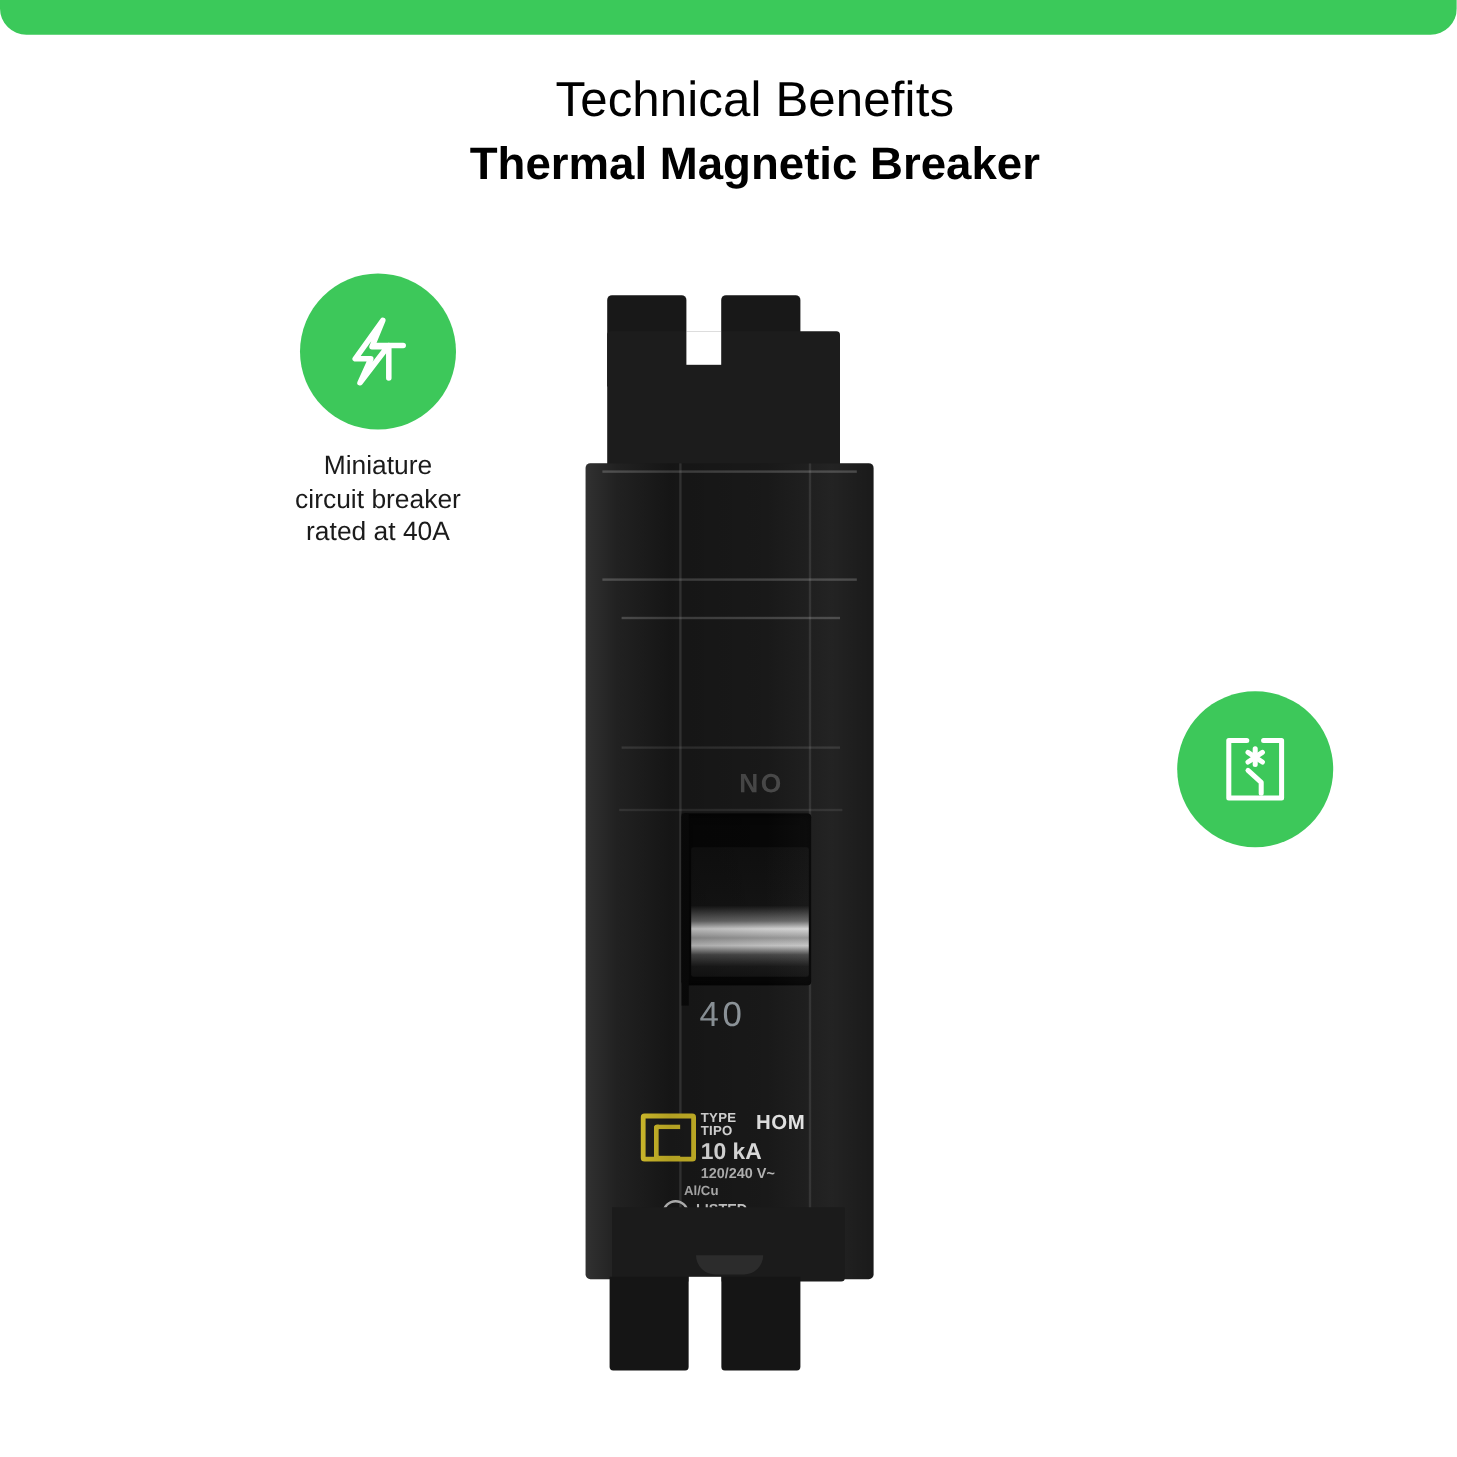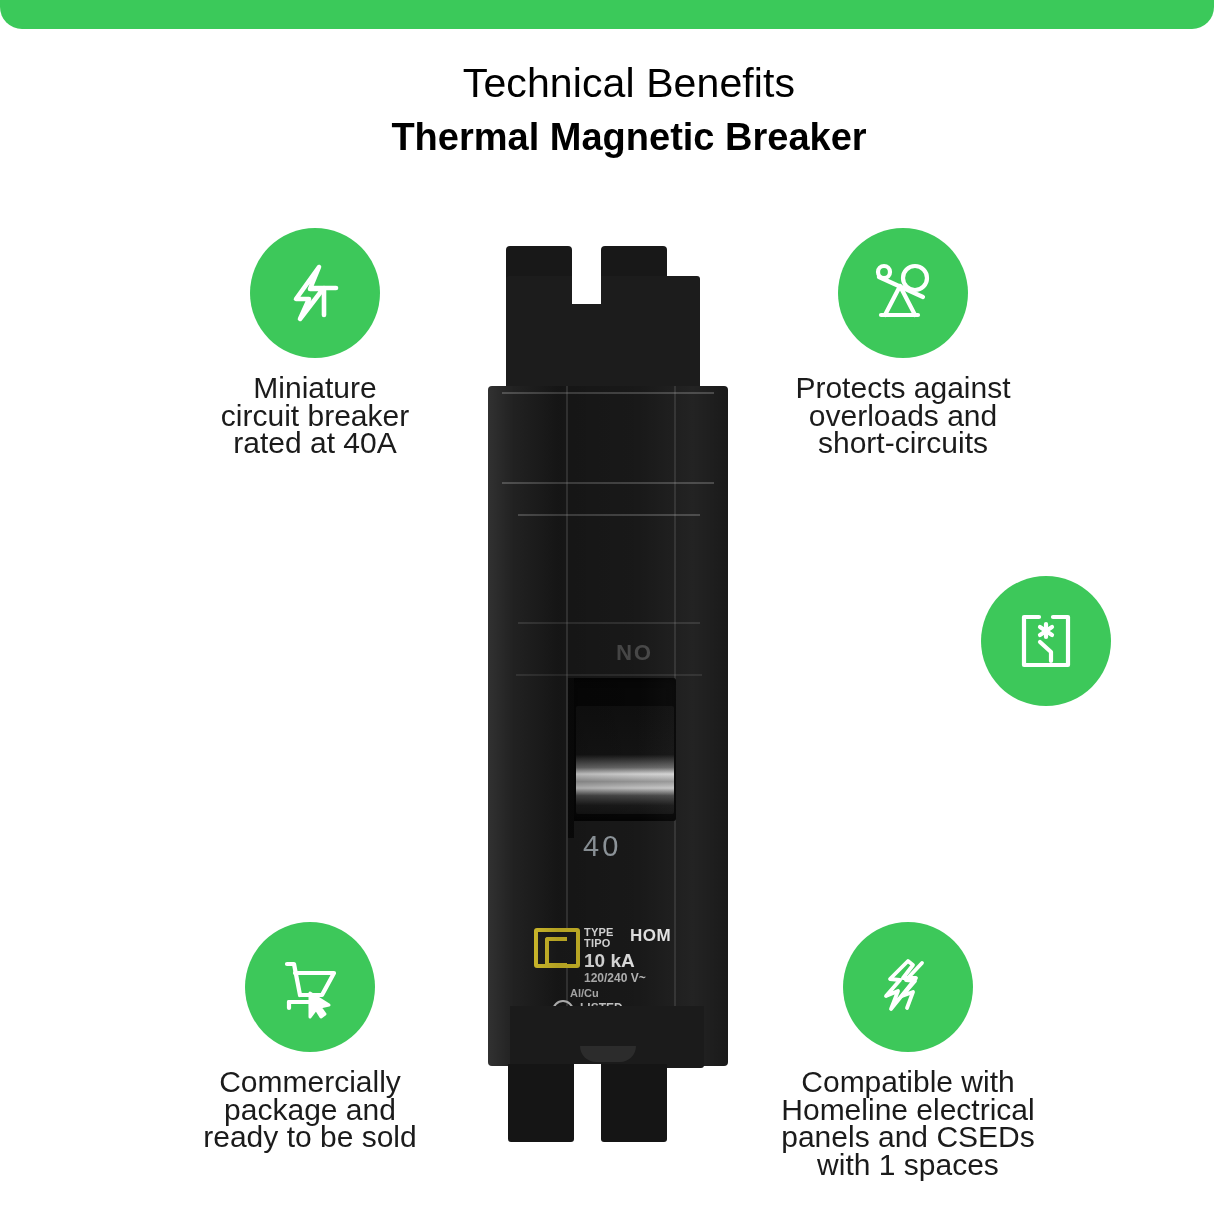--- a/index.html
+++ b/index.html
@@ -67,21 +67,21 @@
     border-radius: 50%;
     background: #3DC85A;
     margin: 0 auto;
     display: flex;
     align-items: center;
     justify-content: center;
   }
   .badge svg { display: block; }
   .feature-caption {
     margin-top: 16px;
-    font-size: 30px;
+    font-size: 22px;
     line-height: 27.5px;
     color: #1b1b1b;
     font-weight: 400;
     white-space: pre-line;
   }
 
   
   .f-tl { left: 180px;  top: 228px; }
   .f-tr { left: 768px;  top: 228px; }
   .f-ml { left: 48px;   top: 576px; }
@@ -321,85 +321,37 @@
           <path d="M33 31 H57"></path>
           <path d="M45 31 V58"></path>
         </svg>
       </span>
     </div>
     <div class="feature-caption">Miniature
 circuit breaker
 rated at 40A</div>
   </div>
 
-  <div class="feature f-tr">
-    <div class="badge">
-      <span>
-        <svg width="72" height="72" viewBox="0 0 72 72" fill="none" stroke="#ffffff" stroke-width="4.2" stroke-linecap="round" stroke-linejoin="round">
-          <circle cx="17" cy="15" r="6"></circle>
-          <circle cx="48" cy="21" r="12"></circle>
-          <path d="M12 20 L56 40"></path>
-          <path d="M33 29 L18 58"></path>
-          <path d="M33 29 L48 58"></path>
-          <path d="M14 58 H51"></path>
-        </svg>
-      </span>
-    </div>
-    <div class="feature-caption">Protects against
-overloads and
-short-circuits</div>
-  </div>
 
 
   <div class="feature f-mr">
     <div class="badge">
       <span>
         <svg width="70" height="70" viewBox="0 0 70 70" fill="none" stroke="#ffffff" stroke-width="4.2" stroke-linecap="round" stroke-linejoin="round">
           <path d="M28 11 H13 V59 H57 V11 H42"></path>
           <path d="M35 18 V31"></path>
           <path d="M29 21 L41 29"></path>
           <path d="M41 21 L29 29"></path>
           <path d="M29 36 L40 46 V55"></path>
         </svg>
       </span>
     </div>
   </div>
 
-  <div class="feature f-bl">
-    <div class="badge">
-      <span>
-        <svg width="72" height="72" viewBox="0 0 72 72" fill="none" stroke="#ffffff" stroke-width="4.2" stroke-linecap="round" stroke-linejoin="round">
-          <path d="M13 13 H20 L26 44"></path>
-          <path d="M21 22 H60 L48 44 H26"></path>
-          <path d="M15 51 H37"></path>
-          <path d="M15 51 V57"></path>
-          <path d="M37 51 V57"></path>
-          <path d="M36 42 L36 66 L42 58 L47 66 L51 63 L46 56 L55 54 Z" fill="#ffffff" stroke-width="3"></path>
-        </svg>
-      </span>
-    </div>
-    <div class="feature-caption">Commercially
-package and
-ready to be sold</div>
-  </div>
-
-  <div class="feature f-br">
-    <div class="badge">
-      <span>
-        <svg width="72" height="72" viewBox="0 0 72 72" fill="none" stroke="#ffffff" stroke-width="3.8" stroke-linecap="round" stroke-linejoin="round">
-          <path d="M36 10 L18 28 L28 29 L14 45 L26 40 L19 58 L44 27 L31 27 L41 14 Z"></path>
-          <path d="M50 12 L34 29 L43 30 L30 45 L41 41 L35 57"></path>
-        </svg>
-      </span>
-    </div>
-    <div class="feature-caption">Compatible with
-Homeline electrical
-panels and CSEDs
-with 1 spaces</div>
-  </div>
+
 
   <div class="breaker">
     <div class="brk-shadow"></div>
 
     <div class="brk-prong left"></div>
     <div class="brk-prong right"></div>
     <div class="brk-top-body"></div>
     <div class="brk-top-notch"></div>
 
     <div class="brk-main">

